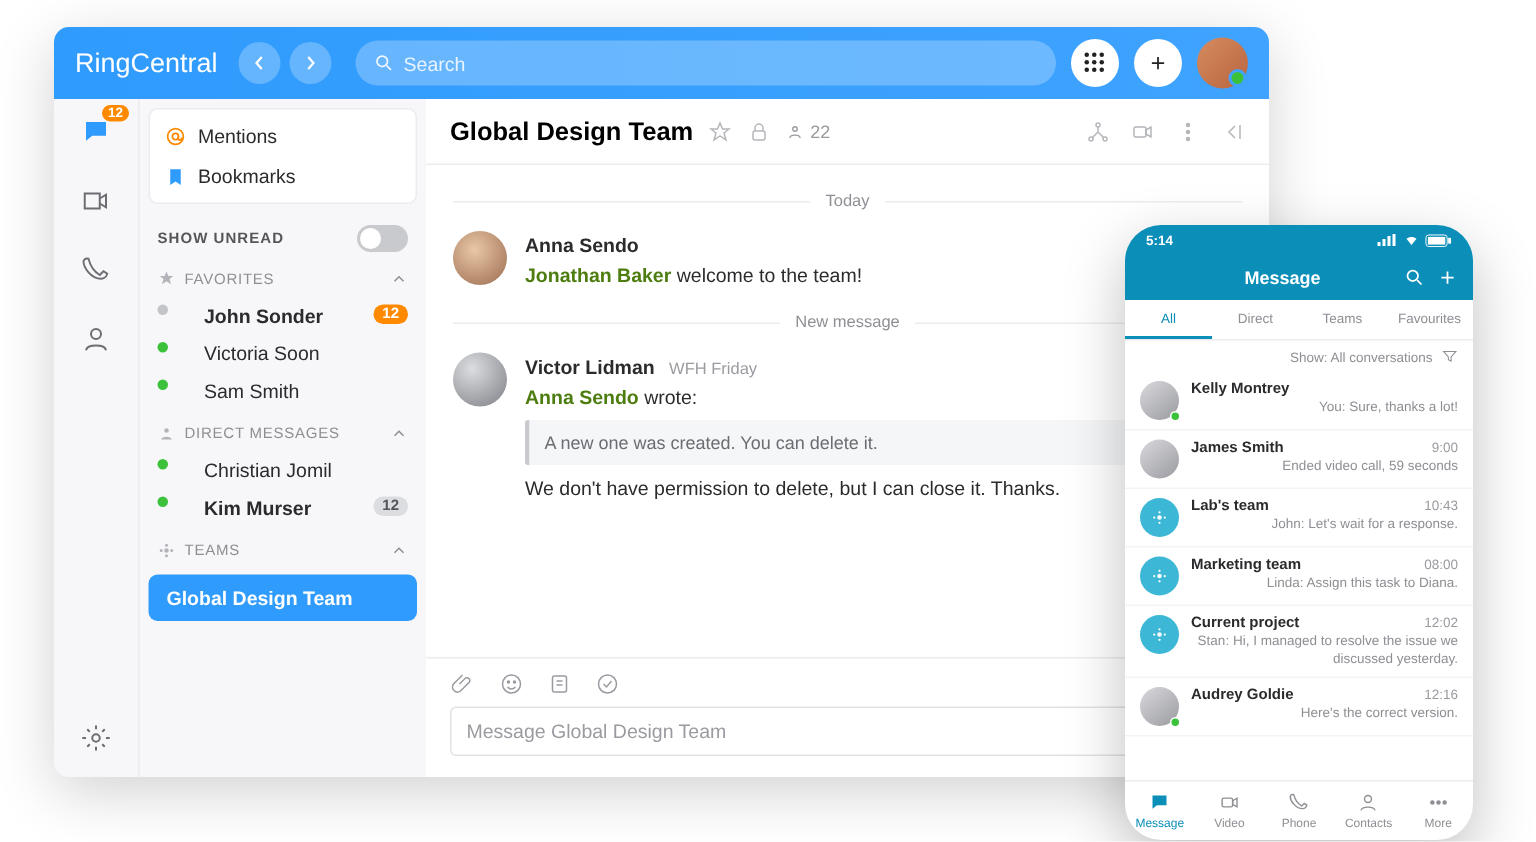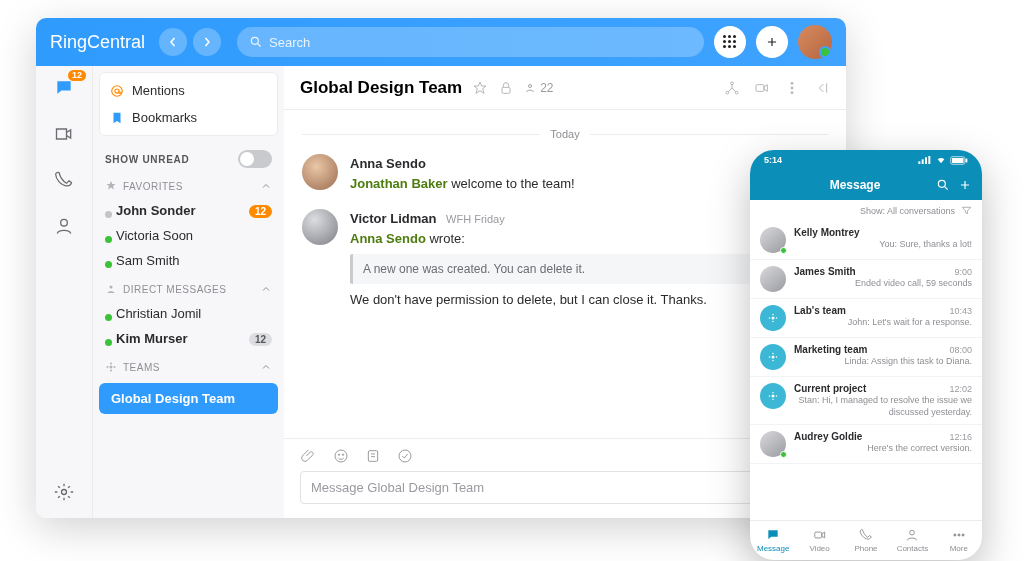--- a/index.html
+++ b/index.html
@@ -60,21 +60,21 @@
   .sidebar{width:192px;background:#f7f7f9;border-left:1px solid #ececef;display:flex;flex-direction:column;padding-top:6px;font-size:13px;color:#2b2b2e;}
   .nav-card{background:#fff;margin:0 6px 4px 6px;border-radius:6px;padding:4px 0;border:1px solid #ececef;}
   .nav-row{display:flex;align-items:center;padding:6px 10px;gap:8px;cursor:pointer;}
   .nav-row svg{width:14px;height:14px;}
   .section-hdr{display:flex;align-items:center;padding:10px 12px 6px 12px;font-size:10px;letter-spacing:.05em;color:#8e8f94;text-transform:uppercase;gap:6px;}
   .section-hdr svg{width:12px;height:12px;fill:#b3b4b9;}
   .section-hdr .chev{margin-left:auto;fill:#8e8f94;cursor:pointer;}
   .unread-row{display:flex;align-items:center;justify-content:space-between;padding:10px 12px 2px 12px;font-size:10px;letter-spacing:.07em;color:#55565a;font-weight:700;}
   .toggle{width:34px;height:18px;background:#c9cacd;border-radius:9px;position:relative;cursor:pointer;}
   .toggle::after{content:'';position:absolute;left:2px;top:2px;width:14px;height:14px;border-radius:7px;background:#fff;}
-  .conv{display:flex;align-items:flex-end;padding:5px 12px;cursor:pointer;gap:4px;font-size:13px;}
+  .conv{display:flex;align-items:flex-start;padding:5px 12px;cursor:pointer;gap:24px;font-size:13px;}
   .conv .dot{width:7px;height:7px;border-radius:50%;background:#3cc13b;}
   .conv .dot.grey{background:#c3c4c8;}
   .conv strong{font-weight:700;}
   .conv .badge-o{margin-left:auto;background:#ff8a00;color:#fff;font-size:10px;border-radius:9px;padding:1px 6px;font-weight:700;}
   .conv .badge-g{margin-left:auto;background:#dcdde0;color:#55565a;font-size:10px;border-radius:9px;padding:1px 6px;font-weight:700;}
   .team-active{background:#2f9bfd;color:#fff;font-weight:700;padding:8px 12px;margin:4px 6px 0 6px;border-radius:6px;font-size:13px;cursor:pointer;}
 
   
   .main{flex:1;display:flex;flex-direction:column;min-width:0;}
   .main-hdr{height:44px;border-bottom:1px solid #ececef;display:flex;align-items:center;padding:0 16px;gap:10px;}
@@ -348,20 +348,23 @@
         <div class="msg">
           <div class="av anna"></div>
           <div class="msg-body">
             <div class="msg-name">Anna Sendo</div>
             <div>
               <span class="mention">Jonathan Baker</span><span> welcome to the team!</span>
             </div>
           </div>
         </div>
 
+        <div class="divider">
+            <span>New message</span>
+          </div>
 
         <div class="msg">
           <div class="av victor"></div>
           <div class="msg-body">
             <div>
               <span class="msg-name">Victor Lidman</span>
               <span class="msg-meta">WFH Friday</span>
             </div>
             <div>
               <span class="mention">Anna Sendo</span><span> wrote:</span>
@@ -432,20 +435,26 @@
     <div class="ttl">Message</div>
     <svg viewBox="0 0 24 24" style="margin-right:8px">
         <circle cx="10" cy="10" r="6"></circle>
         <line x1="15" y1="15" x2="20" y2="20"></line>
       </svg>
     <svg viewBox="0 0 24 24">
         <line x1="12" y1="5" x2="12" y2="19"></line>
         <line x1="5" y1="12" x2="19" y2="12"></line>
       </svg>
   </div>
+  <div class="m-tabs">
+    <div class="m-tab active">All</div>
+    <div class="m-tab">Direct</div>
+    <div class="m-tab">Teams</div>
+    <div class="m-tab">Favourites</div>
+  </div>
   <div class="m-filter">
     <span>Show: All conversations</span>
     <svg viewBox="0 0 24 24">
         <path d="M3 5h18l-7 8v6l-4-2v-4z" stroke-width="1.5"></path>
       </svg>
   </div>
   <div class="m-list">
 
   <div class="m-item">
         <div class="m-av person">

